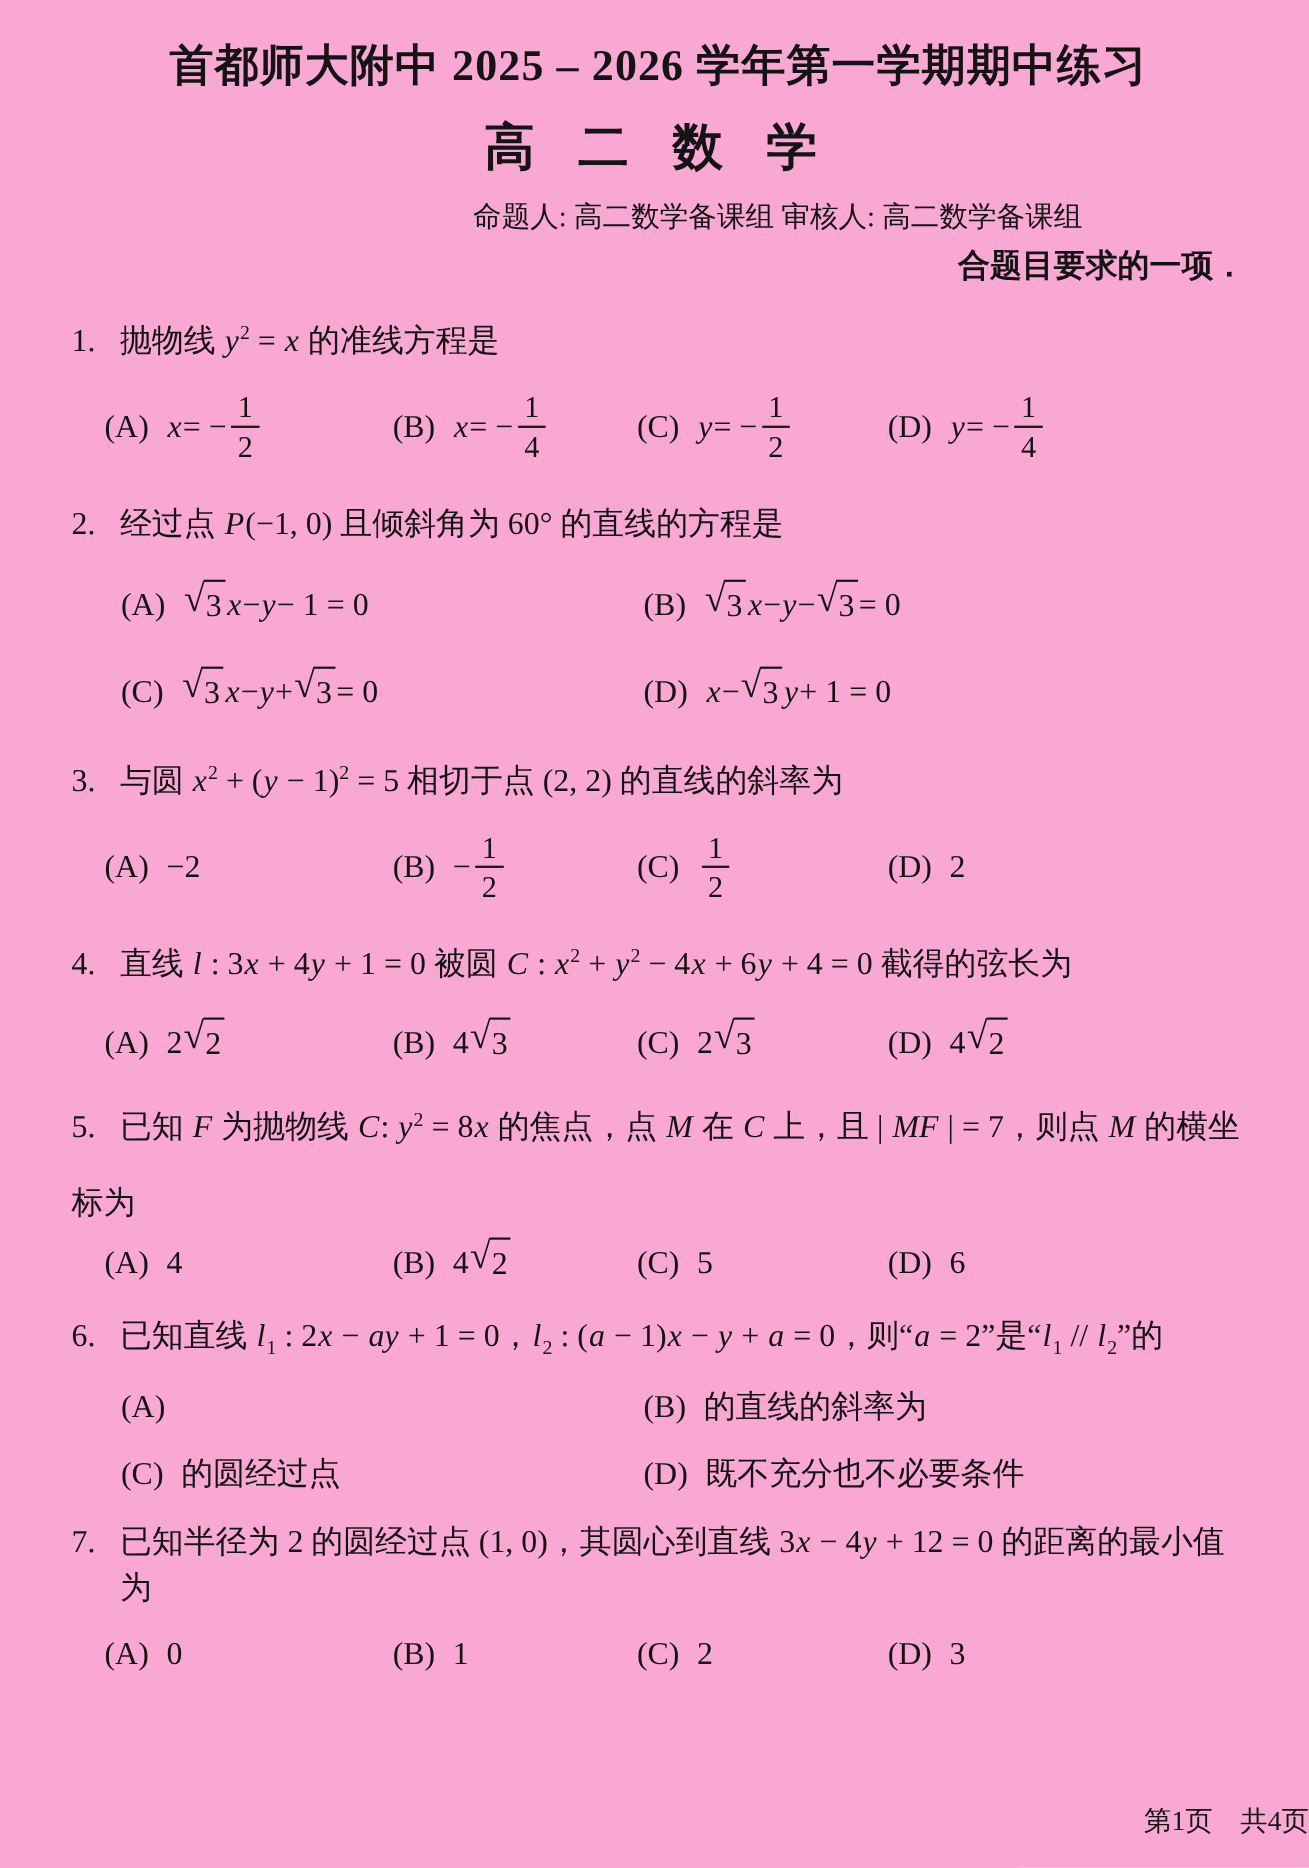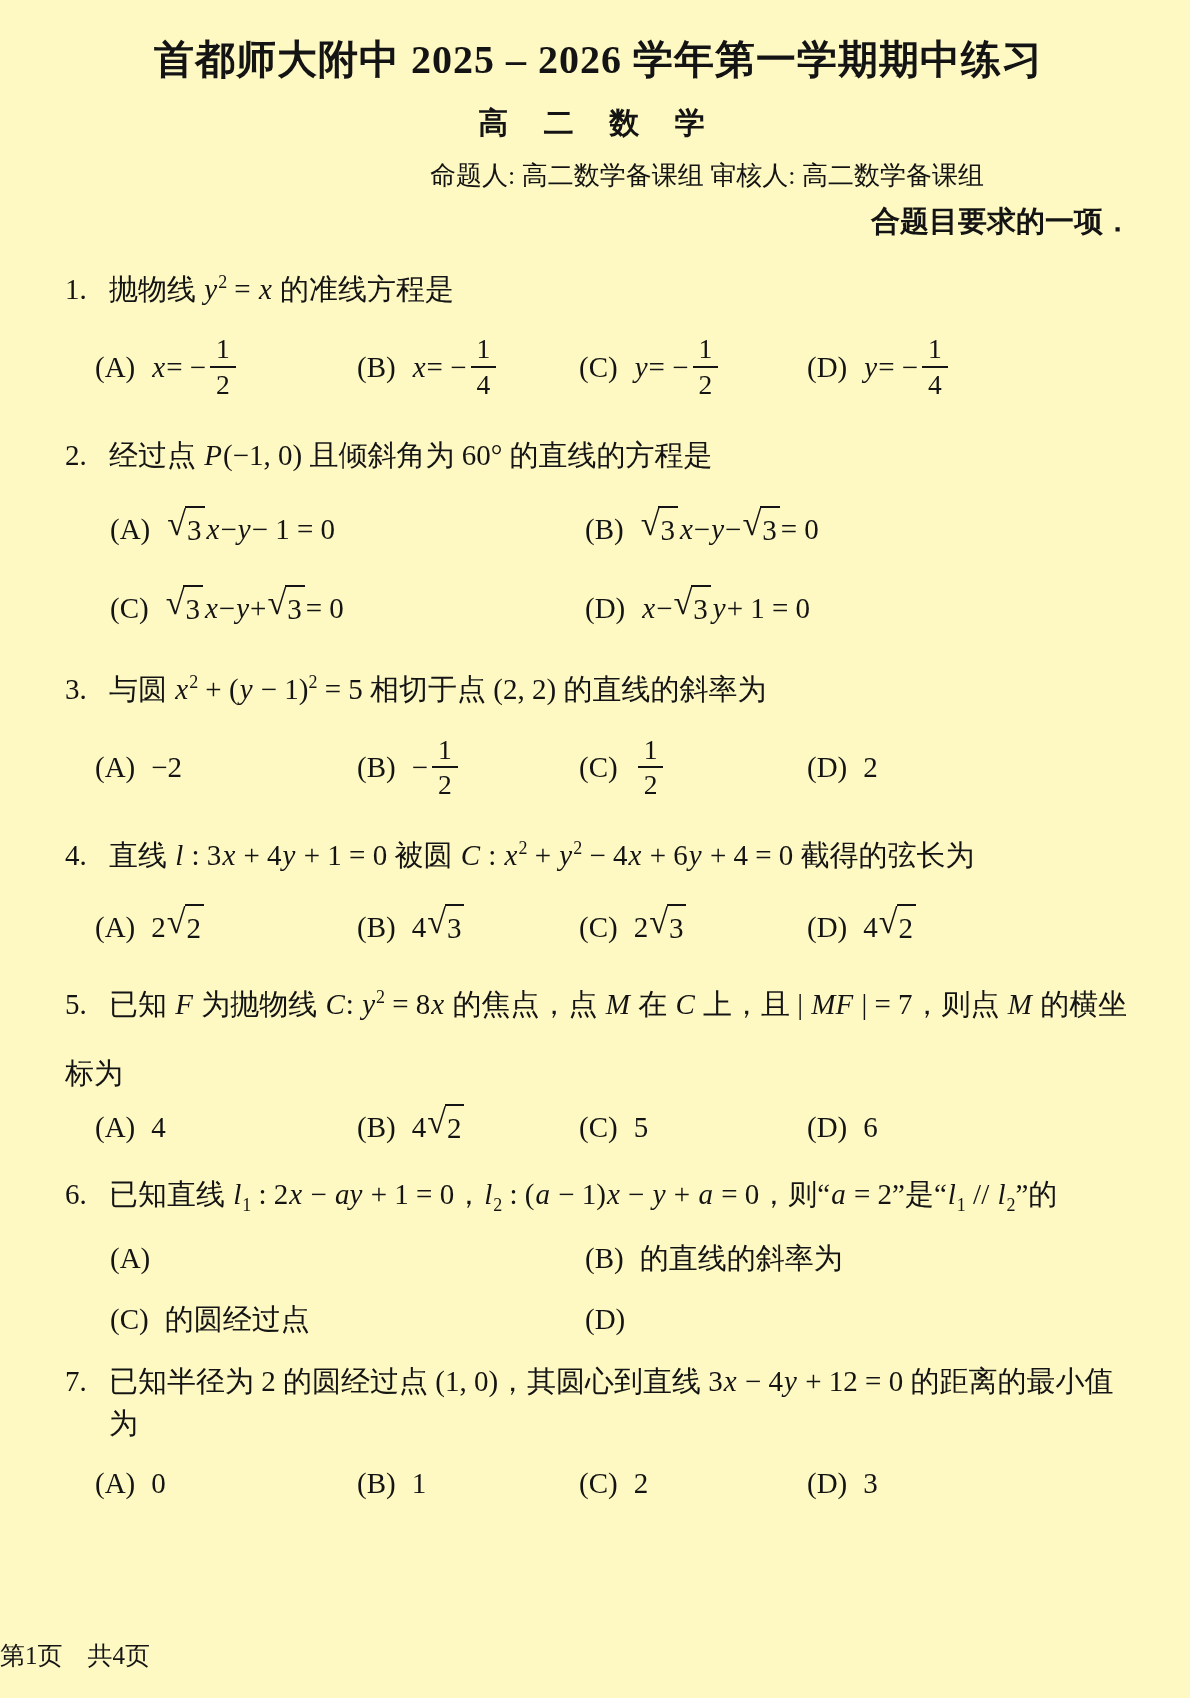--- a/index.html
+++ b/index.html
@@ -1,23 +1,23 @@
 <!DOCTYPE html>
 <html><head>
 <meta charset="utf-8">
 <style>
   html,body{margin:0;padding:0;background:#e8e8e8;}
   .page{
-    width:1190px;height:1698px;margin:0 auto;background:#fef9c3;color:#141414;
+    width:1190px;height:1698px;margin:0 auto;background:#f9a8d4;color:#141414;
     font-family:"Liberation Serif","DejaVu Serif",serif;
     position:relative;box-sizing:border-box;
     padding:26px 58px 20px 65px;overflow:hidden;
   }
   .title1{font-size:40px;font-weight:bold;text-align:center;margin:6px 0 12px;letter-spacing:1px;}
-  .title2{font-size:30px;font-weight:bold;text-align:center;letter-spacing:14px;margin:16px 0 10px;}
+  .title2{font-size:46px;font-weight:bold;text-align:center;letter-spacing:14px;margin:16px 0 10px;}
   .meta{font-size:26px;font-weight:normal;text-align:right;padding-right:148px;margin:14px 0 6px;}
   .part-title{font-size:38px;font-weight:bold;text-align:center;margin:34px 0 24px;}
   .intro{font-size:29px;font-weight:bold;line-height:1.55;margin:0 0 18px;}
   .intro .l2{padding-left:58px;text-align:right;}
   .question{font-size:29px;line-height:1.45;}
   .stem-row{display:flex;align-items:baseline;margin-top:24px;}
   .qnum{width:44px;flex:0 0 44px;}
   .stem{flex:1;}
   .stem2{margin-top:27px;}
   .opts{display:flex;align-items:center;padding-left:30px;margin-top:14px;}
@@ -35,21 +35,21 @@
   
   .tk-var{font-style:italic;padding:0 1px;}
   .tk-sup{vertical-align:super;font-size:0.62em;line-height:0;}
   .tk-sub{vertical-align:sub;font-size:0.62em;line-height:0;}
   .frac{display:inline-block;vertical-align:middle;text-align:center;line-height:1.15;margin:0 4px;font-size:0.95em;}
   .frac .num{display:block;border-bottom:2px solid #141414;padding:0 6px 1px;}
   .frac .den{display:block;padding-top:1px;}
   .sqrt{display:inline-flex;align-items:flex-start;margin:0 1px;}
   .sqrt .rad{font-size:1.18em;line-height:1.05;margin-right:-1px;}
   .sqrt .rdc{border-top:2px solid #141414;padding:1px 3px 0 2px;}
-  .footer{position:absolute;bottom:26px;left:0;width:100%;text-align:left;font-size:25px;}
+  .footer{position:absolute;bottom:26px;left:0;width:100%;text-align:right;font-size:25px;}
 </style>
 </head>
 <body>
 
 <div class="page">
 
   <div class="title1">首都师大附中 2025 – 2026 学年第一学期期中练习</div>
   <div class="title2">高 二 数 学</div>
   <div class="meta">命题人:  高二数学备课组      审核人:  高二数学备课组</div>
 
@@ -329,20 +329,23 @@
     </div>
     <div class="opts cols2" style="margin-top:18px;">
       <div class="option">
           <span class="opt-label">(C)</span>
           <span class="opt-math">
             <span class="tk-txt">的圆经过点</span>
           </span>
         </div>
       <div class="option">
           <span class="opt-label">(D)</span>
+          <span class="opt-math">
+            <span class="tk-txt">既不充分也不必要条件</span>
+          </span>
         </div>
     </div>
   </div>
 
   <div class="question">
     <div class="stem-row" style="margin-top:20px;">
       <span class="qnum">7.</span>
       <span class="stem"><span class="tk-txt">已知半径为 2 的圆经过点 (1, 0)，其圆心到直线 3</span><span class="tk-var">x</span><span class="tk-txt"> − 4</span><span class="tk-var">y</span><span class="tk-txt"> + 12 = 0 的距离的最小值为</span></span>
     </div>
     <div class="opts cols4" style="margin-top:18px;">

